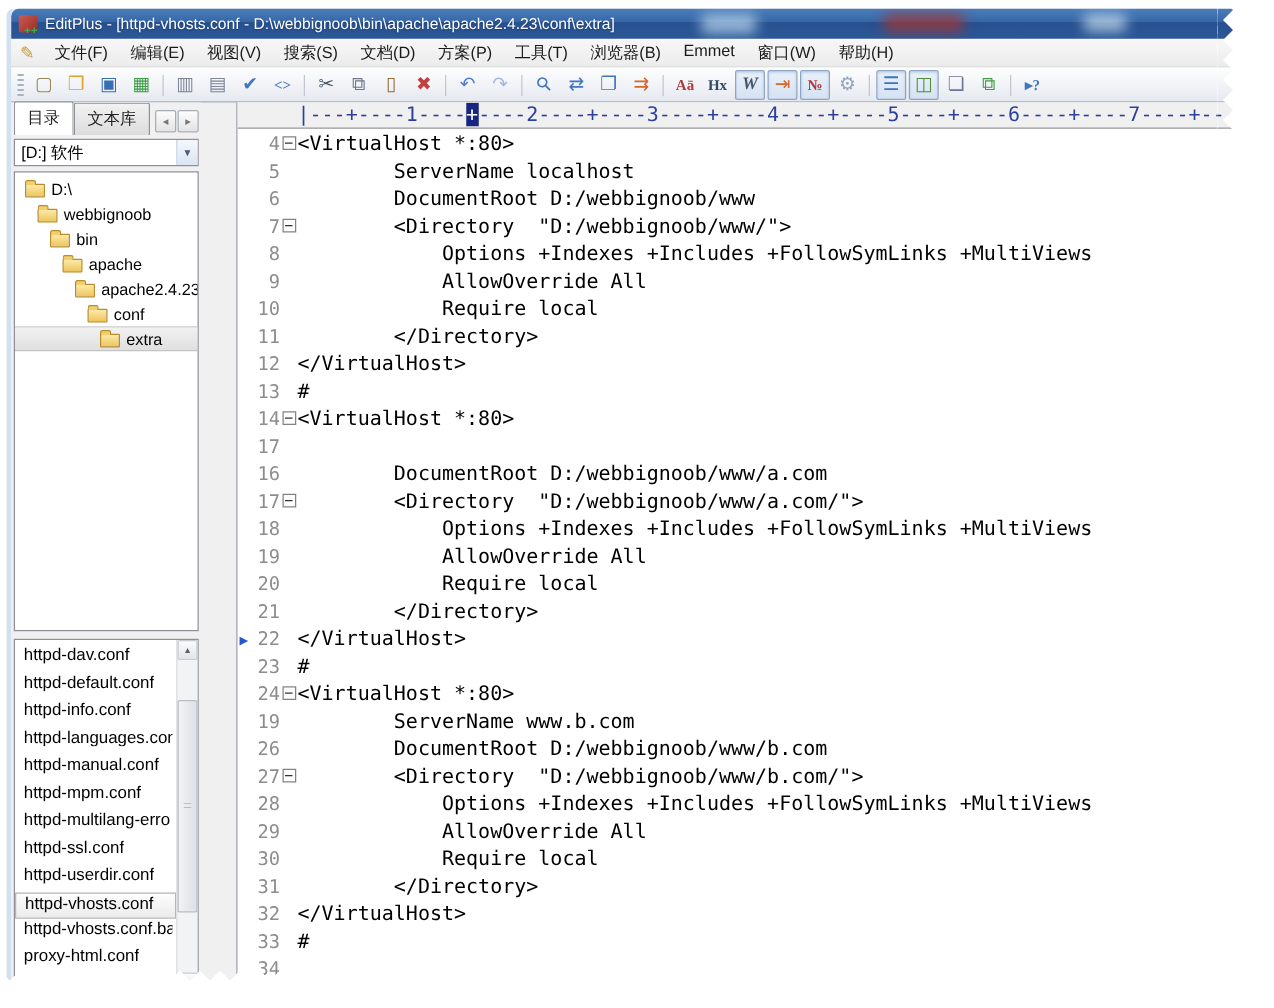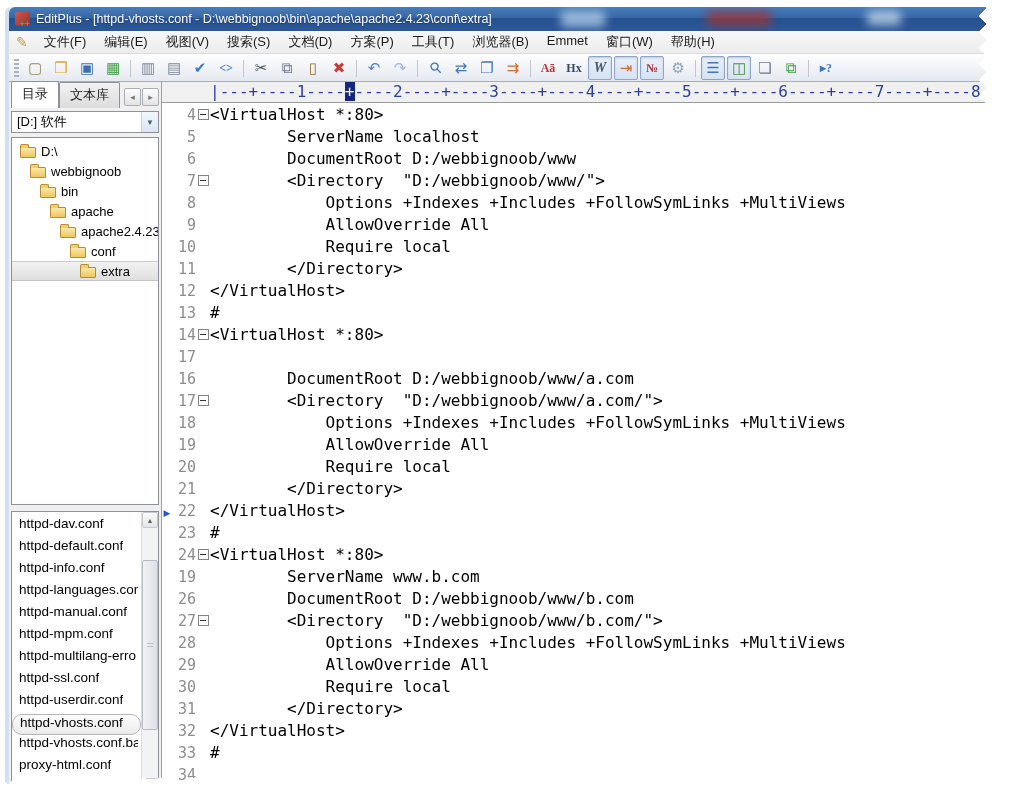--- a/index.html
+++ b/index.html
@@ -45,21 +45,21 @@
   .tbtn[data-text] .g { font-size:12px; font-weight:bold; font-family:"Liberation Serif",serif; }
   .tbtn[data-italic] .g { font-style:italic; font-size:14px; }
   .tbtn[data-rot] .g { transform:rotate(-45deg); display:inline-block; }
   .tbtn[data-pressed] { background:linear-gradient(#e9f0fa,#d6e2f3); border-color:#8ea6c6;
                         box-shadow:inset 0 1px 2px #b9c9de; }
   .tbtn[data-sep] { margin-right:10px; }
   .tbtn[data-sep]::after { content:""; position:absolute; right:-7px; top:3px; width:1px;
                            height:17px; background:#c2c6cf; }
 
   
-  .main { display:flex; height:calc(100% - 75px); }
+  .main { display:flex; height:calc(100% - 75px);gap:28px; }
 
   
   .sidebar { width:152px; flex:0 0 auto; display:flex; flex-direction:column;
              background:#f0f0f0; padding:2px 2px 0 2px; }
   .sbtabs { display:flex; align-items:flex-end; height:24px; }
   .sbtab { font-size:13px; padding:3px 10px 4px; border:1px solid #8e9199; border-bottom:none;
            background:linear-gradient(#f2f2f2,#dcdcdc); color:#222; border-radius:2px 2px 0 0;
            cursor:pointer; }
   .sbtab[data-active] { background:#fff; position:relative; padding-bottom:5px; z-index:2; }
   .tabarrows { margin-left:auto; display:flex; gap:1px; padding-bottom:2px; }
@@ -86,21 +86,21 @@
                     border-radius:2px 2px 0 0; }
 
   .splitter { height:6px; flex:0 0 auto; }
 
   .filepanel { flex:1; border:1px solid #8e9199; background:#fff; display:flex; overflow:hidden; }
   .filelist { flex:1; padding-top:4px; overflow:hidden; }
   .frow { height:22px; display:flex; align-items:flex-start; font-size:13.5px; padding:0 3px 0 7px;
           white-space:nowrap; overflow:hidden; cursor:pointer; }
   .frow span { overflow:hidden; text-overflow:clip; }
   .frow[data-selected] { background:linear-gradient(#fdfdfd,#ebebeb); border:1px solid #b5b5b5;
-                         border-radius:10px; height:21px; }
+                         border-radius:0; height:21px; }
   .vscroll { width:17px; flex:0 0 auto; background:#f2f3f5; border-left:1px solid #dcdcdc;
              display:flex; flex-direction:column; }
   .sbtn { height:16px; display:flex; align-items:center; justify-content:center; font-size:7px;
           color:#57606b; background:linear-gradient(#fbfbfb,#e3e5e9); border:1px solid #c7cbd1;
           border-radius:2px; cursor:pointer; }
   .sbtrack { flex:1; position:relative; }
   .sthumb { position:absolute; left:0; right:0; top:32px; height:170px;
             background:linear-gradient(90deg,#f2f3f5,#dde0e5); border:1px solid #b7bcc4;
             border-radius:2px; cursor:grab; }
   .sthumb::after { content:""; position:absolute; left:4px; right:4px; top:50%; height:5px;

